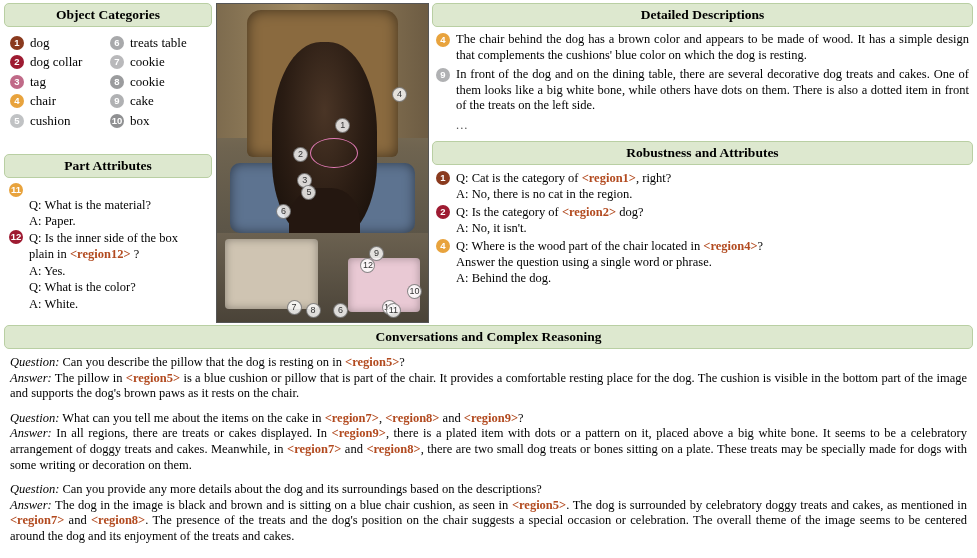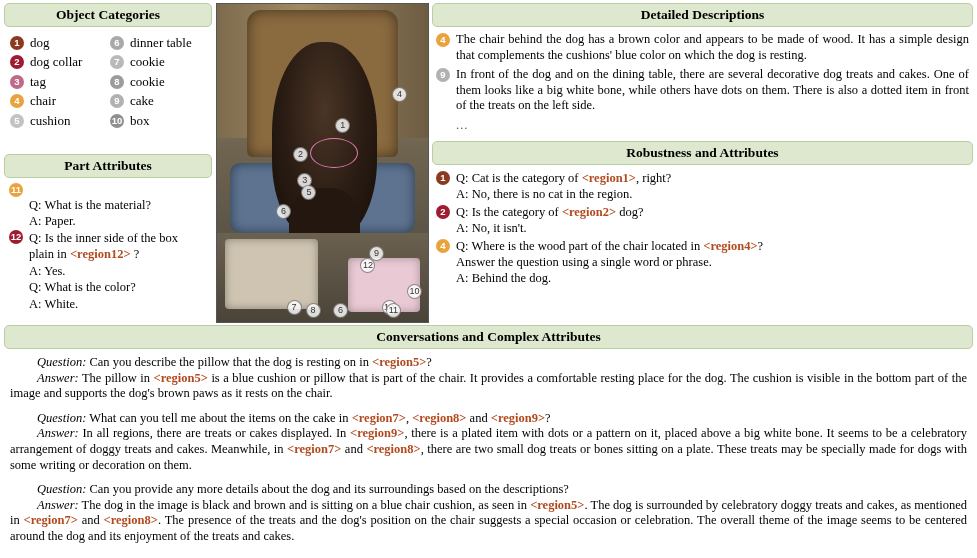--- a/index.html
+++ b/index.html
@@ -90,21 +90,21 @@
   .ellipsis{padding-left:20px;color:#555;letter-spacing:1px;}
   #robust-box{margin-top:6px;}
   .rb-body{padding:5px 4px 3px 4px;line-height:16px;}
   .rb-item{display:flex;margin-bottom:2px;}
   .rb-item .badge{margin-top:1px;}
   .rb-text{flex:1;}
   
   #conv-box{position:absolute;left:4px;top:325px;width:969px;}
   .conv-body{padding:6px 6px 4px 6px;line-height:15.6px;text-align:justify;}
   .conv-block{margin-bottom:9px;}
-  .lbl{font-style:italic;margin-left:27px;}
+  .lbl{font-style:italic;}
   
 </style>
 </head>
 <body>
 
 <div id="left-col">
 
   <div id="obj-cat-box">
     <div class="panel-header">Object Categories</div>
     <div class="cat-grid">
@@ -126,21 +126,21 @@
             <span class="cat-label">chair</span>
           </div>
           <div class="cat-row">
             <span class="badge" style="background:#c0c2c4">5</span>
             <span class="cat-label">cushion</span>
           </div>
         </div>
       <div class="cat-col" id="cat-col-right">
           <div class="cat-row">
             <span class="badge" style="background:#a8a9ab">6</span>
-            <span class="cat-label">dinner table</span>
+            <span class="cat-label">treats table</span>
           </div>
           <div class="cat-row">
             <span class="badge" style="background:#b9b9bb">7</span>
             <span class="cat-label">cookie</span>
           </div>
           <div class="cat-row">
             <span class="badge" style="background:#9b9c9e">8</span>
             <span class="cat-label">cookie</span>
           </div>
           <div class="cat-row">
@@ -236,21 +236,21 @@
         <div class="rb-item">
           <span class="badge" style="background:#e8a33d">4</span>
           <span class="rb-text"><span>Q:  Where is the wood part of the chair located in <span class="region">&lt;region4&gt;</span>?</span><br><span>Answer the question using a single word or phrase.</span><br><span>A: Behind the dog.</span></span>
         </div>
       </div>
   </div>
 
 </div>
 
 <div id="conv-box">
-  <div class="panel-header">Conversations and Complex Attributes</div>
+  <div class="panel-header">Conversations and Complex Reasoning</div>
   <div class="conv-body" id="conv-body">
       <div class="conv-block">
         <div><span class="lbl">Question:</span> Can you describe the pillow that the dog is resting on in <span class="region">&lt;region5&gt;</span>?</div>
         <div><span class="lbl">Answer:</span> The pillow in <span class="region">&lt;region5&gt;</span> is a blue cushion or pillow that is part of the chair. It provides a comfortable resting place for the dog. The cushion is visible in the bottom part of the image and supports the dog's brown paws as it rests on the chair.</div>
       </div>
       <div class="conv-block">
         <div><span class="lbl">Question:</span> What can you tell me about the items on the cake in <span class="region">&lt;region7&gt;</span>, <span class="region">&lt;region8&gt;</span> and <span class="region">&lt;region9&gt;</span>?</div>
         <div><span class="lbl">Answer:</span> In all regions, there are treats or cakes displayed. In <span class="region">&lt;region9&gt;</span>, there is a plated item with dots or a pattern on it, placed above a big white bone. It seems to be a celebratory arrangement of doggy treats and cakes. Meanwhile, in <span class="region">&lt;region7&gt;</span> and <span class="region">&lt;region8&gt;</span>, there are two small dog treats or bones sitting on a plate. These treats may be specially made for dogs with some writing or decoration on them.</div>
       </div>
       <div class="conv-block">

